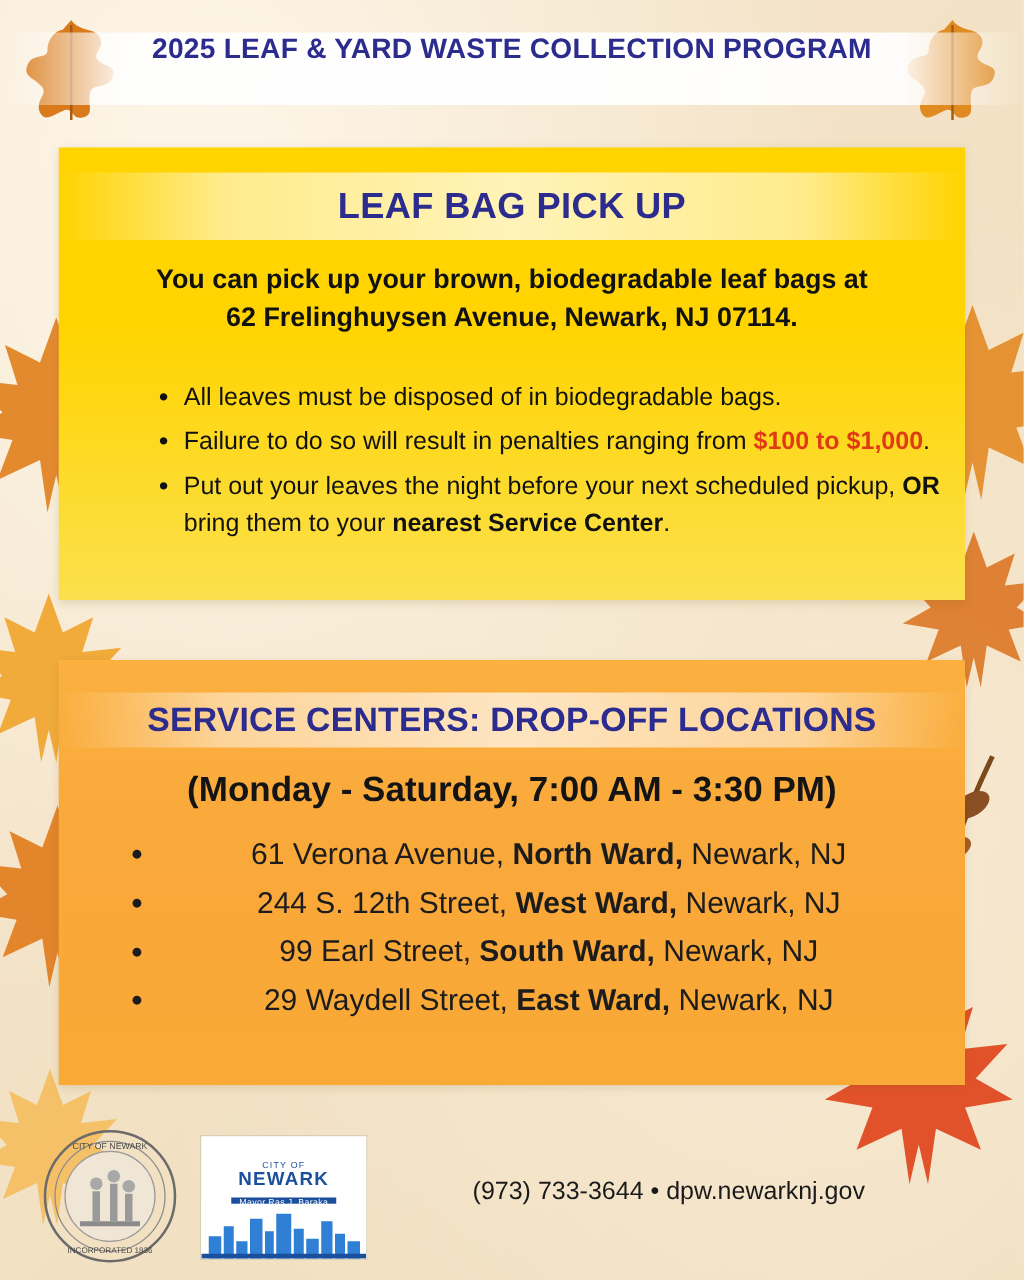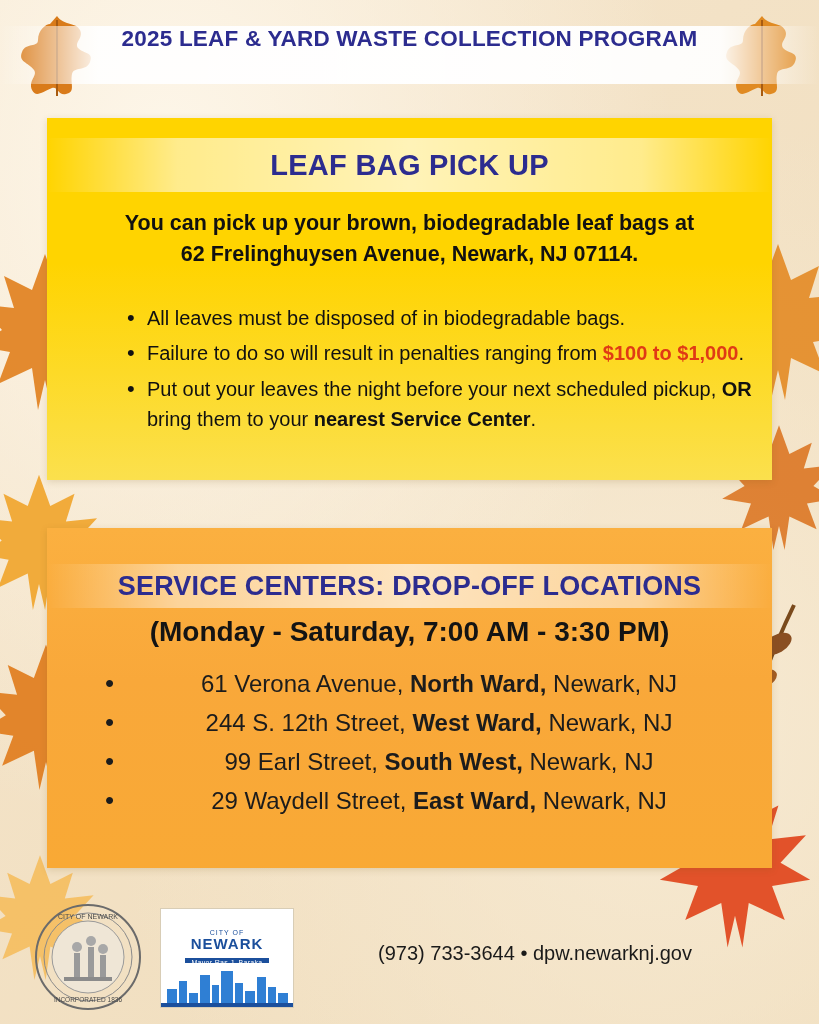--- a/index.html
+++ b/index.html
@@ -129,21 +129,21 @@
   .card-orange {
     position: absolute;
     left: 47px; top: 528px;
     width: 725px;
     height: 340px;
     background: linear-gradient(180deg, #fbb040 0%, #f9a83a 45%, #f9a935 100%);
     box-shadow: 0 2px 7px rgba(120,90,20,0.18);
   }
   .card-orange-titleband {
     position: absolute;
-    left: 0; top: 36px;
+    left: 0; top: 26px;
     width: 725px;
     height: 44px;
     background: linear-gradient(90deg,
         rgba(255,255,255,0) 0%,
         rgba(255,255,255,0.48) 18%,
         rgba(255,255,255,0.68) 50%,
         rgba(255,255,255,0.48) 82%,
         rgba(255,255,255,0) 100%);
     display: flex;
     align-items: center;
@@ -343,21 +343,21 @@
   </div>
 
   <div class="card-orange">
     <div class="card-orange-titleband">
       <div class="card-orange-title">SERVICE CENTERS: DROP-OFF LOCATIONS</div>
     </div>
     <div class="hours">(Monday - Saturday, 7:00 AM - 3:30 PM)</div>
     <ul class="orange-list" id="service-center-list">
         <li><span class="bullet">•</span><span>61 Verona Avenue, </span><span class="b">North Ward,</span><span> Newark, NJ</span></li>
         <li><span class="bullet">•</span><span>244 S. 12th Street, </span><span class="b">West Ward,</span><span> Newark, NJ</span></li>
-        <li><span class="bullet">•</span><span>99 Earl Street, </span><span class="b">South West,</span><span> Newark, NJ</span></li>
+        <li><span class="bullet">•</span><span>99 Earl Street, </span><span class="b">South Ward,</span><span> Newark, NJ</span></li>
         <li><span class="bullet">•</span><span>29 Waydell Street, </span><span class="b">East Ward,</span><span> Newark, NJ</span></li>
       </ul>
   </div>
 
   <div class="footer">
     <div class="seal">
       <svg width="108" height="108" viewBox="0 0 108 108">
         <circle cx="54" cy="54" r="52" fill="none" stroke="#6b6b6b" stroke-width="2"></circle>
         <circle cx="54" cy="54" r="44" fill="none" stroke="#8a8a8a" stroke-width="1"></circle>
         <circle cx="54" cy="54" r="36" fill="#efe6d6" stroke="#9a9a9a" stroke-width="1"></circle>

